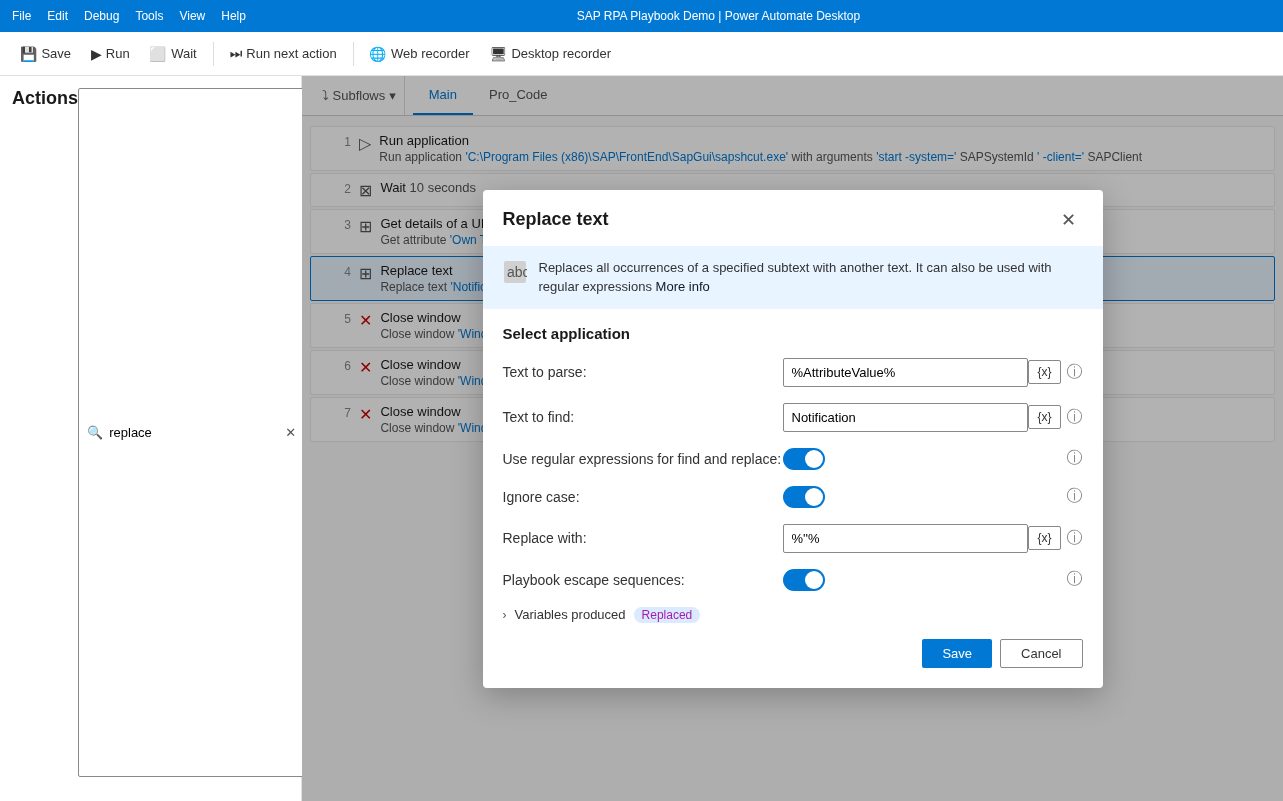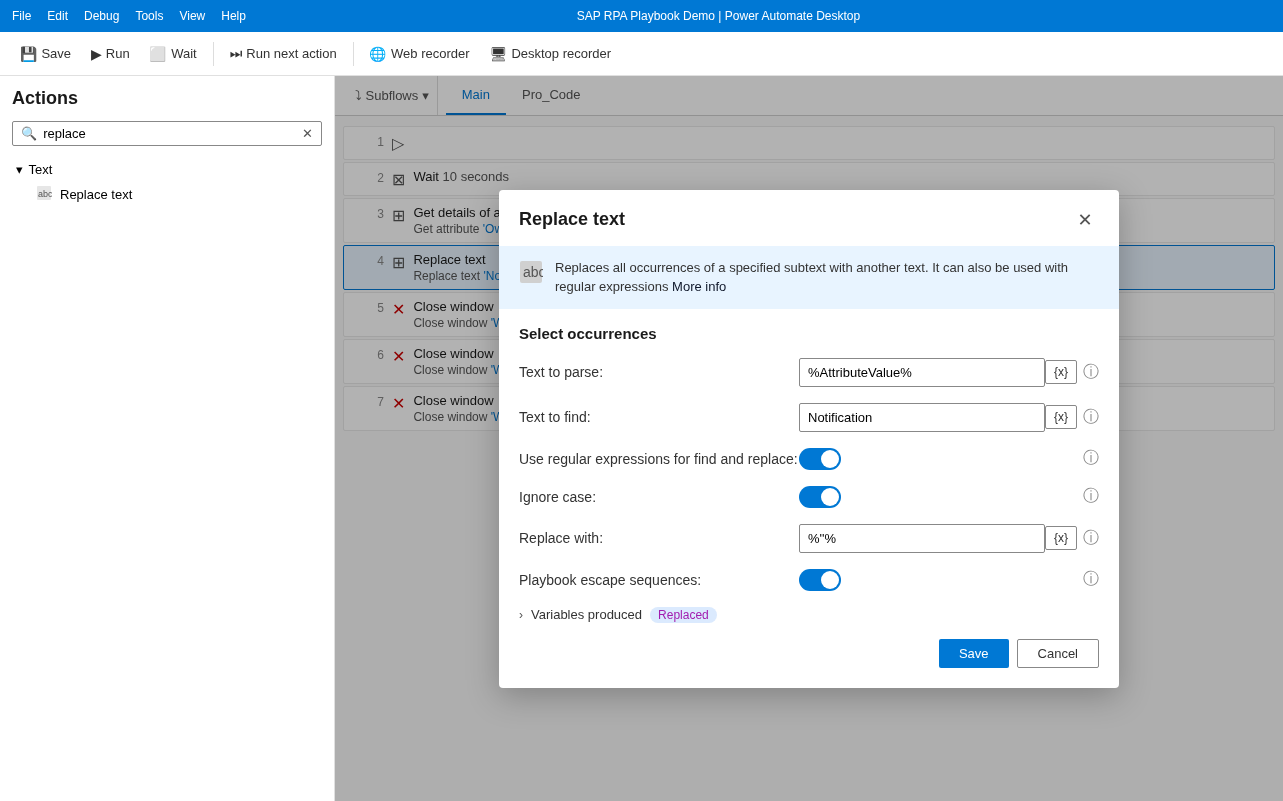--- a/index.html
+++ b/index.html
@@ -37,25 +37,25 @@
       border-radius: 2px;
     }
     .toolbar-btn .icon { font-size: 14px; }
     .toolbar-separator { width: 1px; height: 24px; background: #ddd; margin: 0 4px; }
 
     
     .main-layout { display: flex; height: calc(801px - 32px - 44px); }
 
     
     .sidebar {
-      width: 335px;
+      width: 302px;
       background: white;
       border-right: 1px solid #e0e0e0;
       display: flex;
-      flex-direction: column;
+      flex-direction: row;
       padding: 12px;
     }
     .sidebar-title { font-size: 18px; font-weight: 600; color: #1a1a1a; margin-bottom: 12px; }
     .search-box {
       display: flex; align-items: center;
       border: 1px solid #888; border-radius: 2px;
       padding: 4px 8px; margin-bottom: 12px;
       background: white;
     }
     .search-box input {
@@ -297,20 +297,26 @@
       </div>
       <div class="tab active">Main</div>
       <div class="tab">Pro_Code</div>
     </div>
 
     <div class="flow-area">
 
       <div class="flow-item">
         <div class="flow-item-num">1</div>
         <div class="flow-item-icon">▷</div>
+        <div class="flow-item-content">
+          <div class="flow-item-title">Run application</div>
+          <div class="flow-item-desc">
+            Run application <span class="link">'C:\Program Files (x86)\SAP\FrontEnd\SapGui\sapshcut.exe'</span> with arguments <span class="link">'start -system='</span>  SAPSystemId <span class="link">'  -client='</span>  SAPClient
+          </div>
+        </div>
       </div>
 
       <div class="flow-item">
         <div class="flow-item-num">2</div>
         <div class="flow-item-icon">⊠</div>
         <div class="flow-item-content">
           <div class="flow-item-title">
             <span>Wait</span> <span style="color:#555;font-weight:400">10 seconds</span>
           </div>
         </div>
@@ -386,21 +392,21 @@
             <rect x="1" y="1" width="22" height="22" rx="2" fill="#d0d0d0"></rect>
             <text x="4" y="17" font-size="14" fill="#555">abc</text>
           </svg>
         </div>
         <div class="dialog-info-text">
           <span>Replaces all occurrences of a specified subtext with another text. It can also be used with regular expressions</span> <span class="link">More info</span>
         </div>
       </div>
 
       <div class="dialog-body">
-        <div class="dialog-section-title">Select occurrences</div>
+        <div class="dialog-section-title">Select application</div>
 
         <div class="param-row">
           <div class="param-label">Text to parse:</div>
           <div class="param-input-wrap">
             <input class="param-input" type="text" value="%AttributeValue%" style="">
             <button class="param-var-btn">{x}</button>
           </div>
           <span class="param-info">ⓘ</span>
         </div>
 

